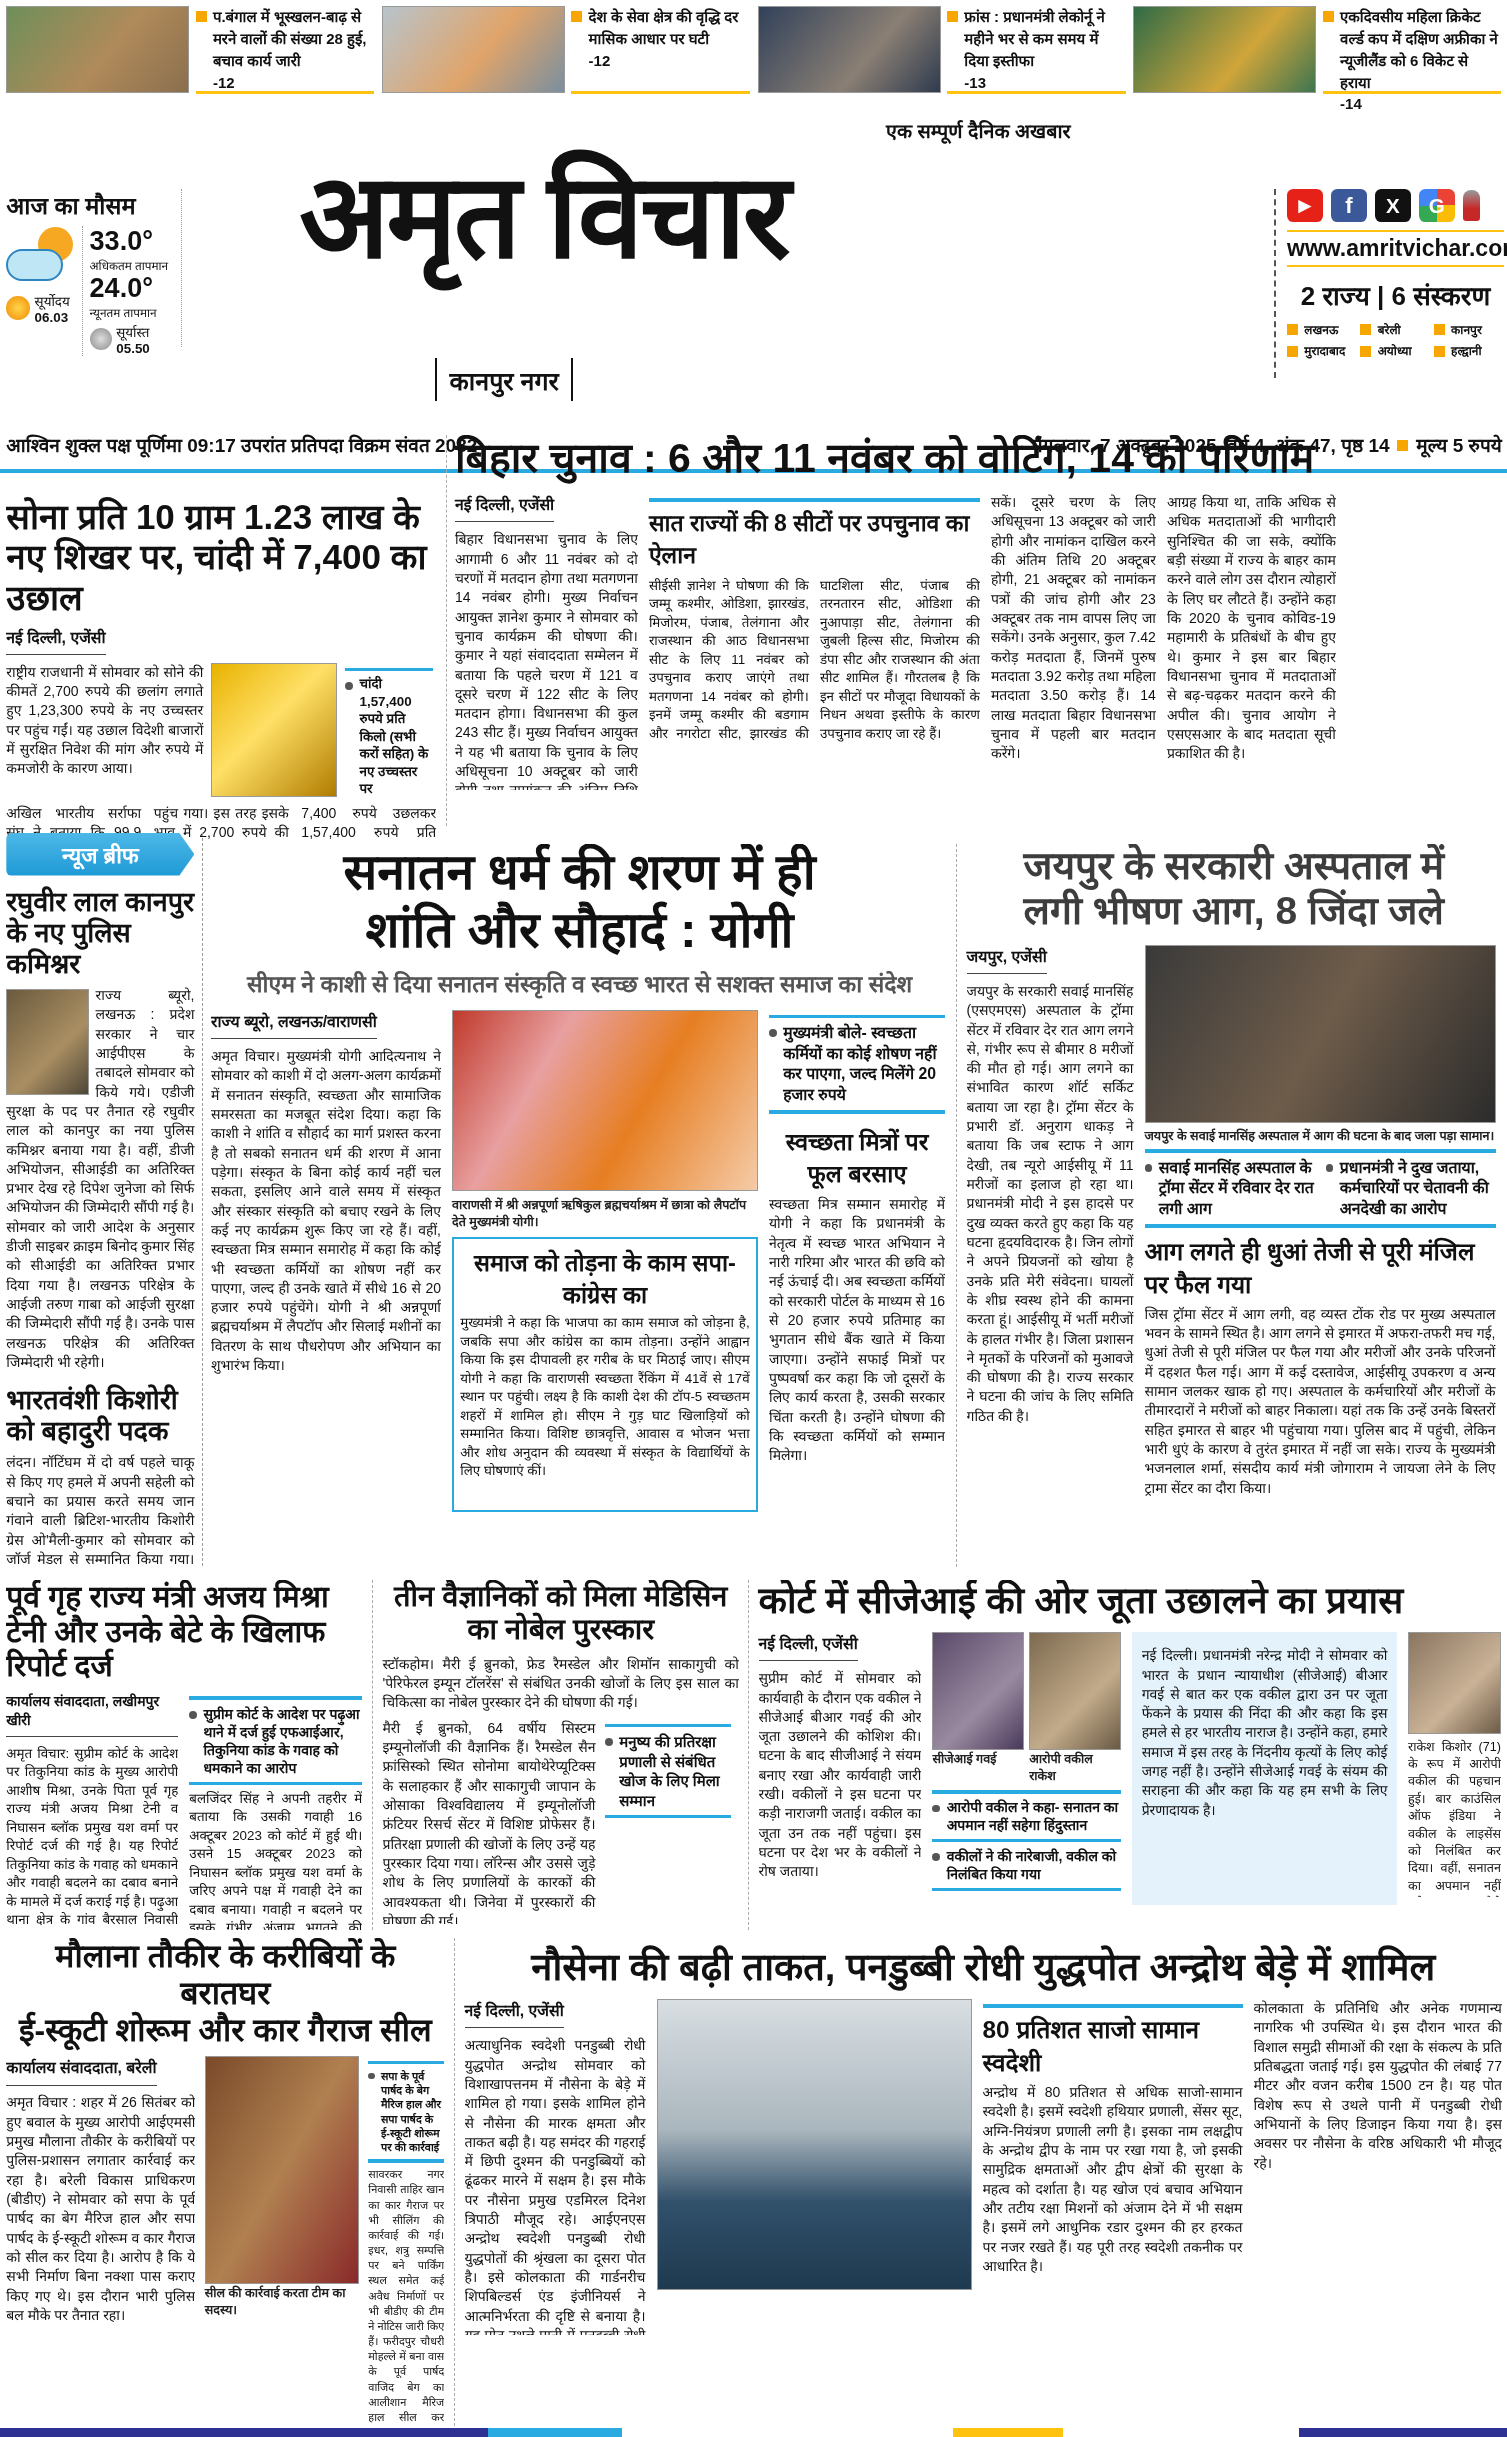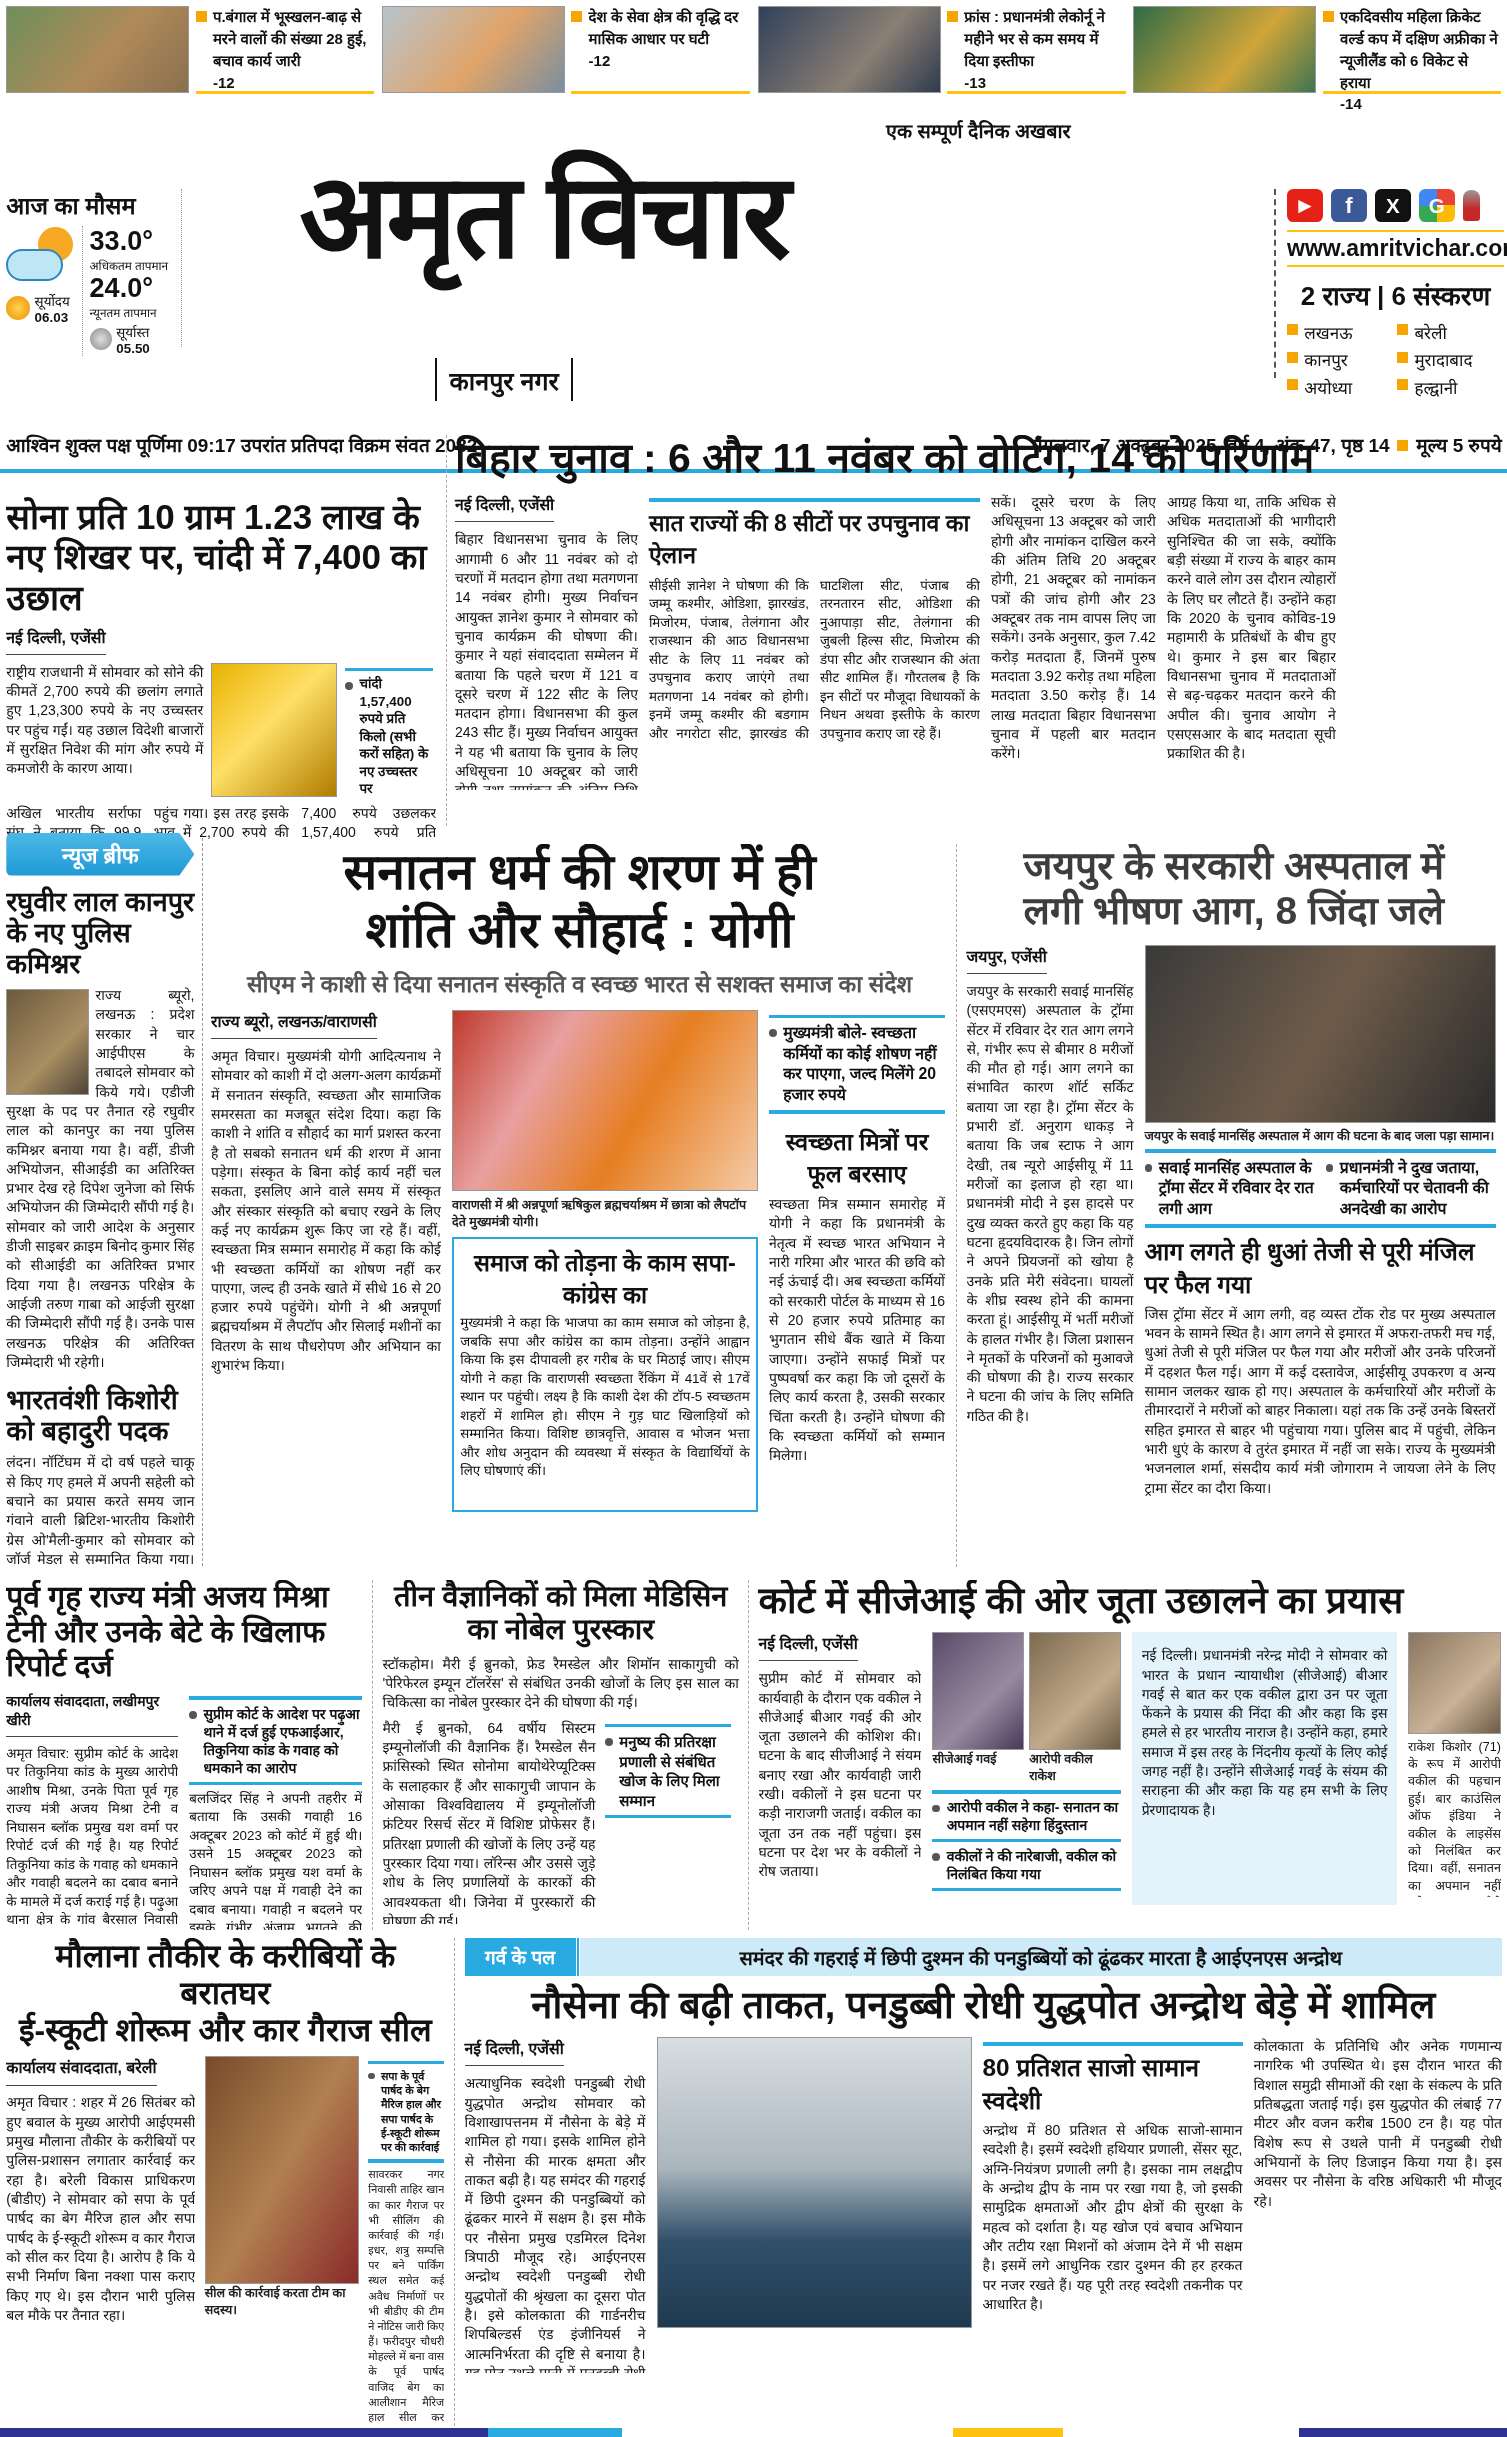--- a/index.html
+++ b/index.html
@@ -90,21 +90,21 @@
   <div class="abs" style="left:1274px;top:189px;width:230px;height:189px;border-left:2.4px dashed #555;padding-left:11px;">
     <div style="display:flex;gap:7.9px;align-items:center;">
       <div style="width:36px;height:33px;background:#e62117;border-radius:6.3px;color:#fff;display:flex;align-items:center;justify-content:center;font-size:17.3px;">▶</div>
       <div style="width:36px;height:33px;background:#3b5998;border-radius:6.3px;color:#fff;display:flex;align-items:center;justify-content:center;font-weight:900;font-size:22px;">f</div>
       <div style="width:36px;height:33px;background:#111;border-radius:6.3px;color:#fff;display:flex;align-items:center;justify-content:center;font-weight:900;font-size:20.5px;">X</div>
       <div style="width:36px;height:33px;background:conic-gradient(#ea4335 0 25%,#fbbc05 0 50%,#34a853 0 75%,#4285f4 0 100%);border-radius:6.3px;color:#fff;display:flex;align-items:center;justify-content:center;font-weight:900;font-size:20.5px;">G</div>
       <div style="width:17.3px;height:31.5px;background:linear-gradient(#9a9a9a,#c62828 60%);border-radius:7.9px 7.9px 3.2px 3.2px;"></div>
     </div>
     <div style="border-top:2.4px solid #ffc20e;border-bottom:2.4px solid #ffc20e;margin-top:7.9px;padding:3.2px 0;font-weight:900;font-size:23px;">www.amritvichar.com</div>
     <div style="font-weight:900;font-size:26px;text-align:center;margin-top:9.5px;">2 राज्य | 6 संस्करण</div>
-    <div style="display:grid;grid-template-columns:1fr 1fr;gap:4.7px 3.2px;margin-top:7.9px;font-weight:normal;font-size:17px;">
+    <div style="display:grid;grid-template-columns:1fr 1fr 1fr;gap:4.7px 3.2px;margin-top:7.9px;font-weight:bold;font-size:12px;">
       <div style="display:flex;">
           <span class="sq" style="margin-top:3.2px;"></span>
           <span>लखनऊ</span>
         </div>
       <div style="display:flex;">
           <span class="sq" style="margin-top:3.2px;"></span>
           <span>बरेली</span>
         </div>
       <div style="display:flex;">
           <span class="sq" style="margin-top:3.2px;"></span>
@@ -333,24 +333,20 @@
             <span class="dot" style="width:6.3px;height:6.3px;margin-top:3.9px;"></span>
             <span>सपा के पूर्व पार्षद के बेग मैरिज हाल और सपा पार्षद के ई-स्कूटी शोरूम पर की कार्रवाई</span>
           </div>
         <div class="cyan-rule"></div>
         <div class="body-txt jus" style="font-size:11px;height:268px;overflow:hidden;">सावरकर नगर निवासी ताहिर खान का कार गैराज पर भी सीलिंग की कार्रवाई की गई। इधर, शत्रु सम्पत्ति पर बने पार्किंग स्थल समेत कई अवैध निर्माणों पर भी बीडीए की टीम ने नोटिस जारी किए हैं। फरीदपुर चौधरी मोहल्ले में बना वास के पूर्व पार्षद वाजिद बेग का आलीशान मैरिज हाल सील कर दिया। चेला मार्केट और मीरा हाल का भी सील कर दिया।</div>
       </div>
     </div>
   </div>
 
   <div class="abs" style="left:454px;top:1938px;width:1048px;height:488px;border-left:0.8px dashed #aaa;padding-left:9.5px;overflow:hidden;">
-    <div style="display:flex;align-items:stretch;height:38px;">
-      <div style="background:#29abe2;color:#fff;font-weight:900;font-size:19px;display:flex;align-items:center;padding:0 20.5px;border-right:4.7px double #fff;">गर्व के पल</div>
-      <div style="background:#cdeaf8;flex:1;display:flex;align-items:center;justify-content:center;font-weight:900;font-size:19.7px;">समंदर की गहराई में छिपी दुश्मन की पनडुब्बियों को ढूंढकर मारता है आईएनएस अन्द्रोथ</div>
-    </div>
     <h1 class="headline" style="font-size:38px;text-align:center;margin-top:7.9px;">नौसेना की बढ़ी ताकत, पनडुब्बी रोधी युद्धपोत अन्द्रोथ बेड़े में शामिल</h1>
     <div style="display:flex;gap:11px;margin-top:9.5px;">
       <div style="width:181px;">
         <span class="byline">नई दिल्ली, एजेंसी</span>
         <div class="body-txt jus" style="height:299px;overflow:hidden;">अत्याधुनिक स्वदेशी पनडुब्बी रोधी युद्धपोत अन्द्रोथ सोमवार को विशाखापत्तनम में नौसेना के बेड़े में शामिल हो गया। इसके शामिल होने से नौसेना की मारक क्षमता और ताकत बढ़ी है। यह समंदर की गहराई में छिपी दुश्मन की पनडुब्बियों को ढूंढकर मारने में सक्षम है। इस मौके पर नौसेना प्रमुख एडमिरल दिनेश त्रिपाठी मौजूद रहे। आईएनएस अन्द्रोथ स्वदेशी पनडुब्बी रोधी युद्धपोतों की श्रृंखला का दूसरा पोत है। इसे कोलकाता की गार्डनरीच शिपबिल्डर्स एंड इंजीनियर्स ने आत्मनिर्भरता की दृष्टि से बनाया है। यह पोत उथले पानी में पनडुब्बी रोधी अभियानों के लिए बनाया गया है।</div>
       </div>
       <div class="photo" style="width:315px;height:291px;background:linear-gradient(180deg,#d8dee2 0%,#aab6bd 45%,#31506a 70%,#1e3a50);"></div>
       <div style="width:260px;">
         <div class="cyan-rule" style="height:3.9px;"></div>
         <h2 style="font-size:24.4px;">80 प्रतिशत साजो सामान स्वदेशी</h2>

